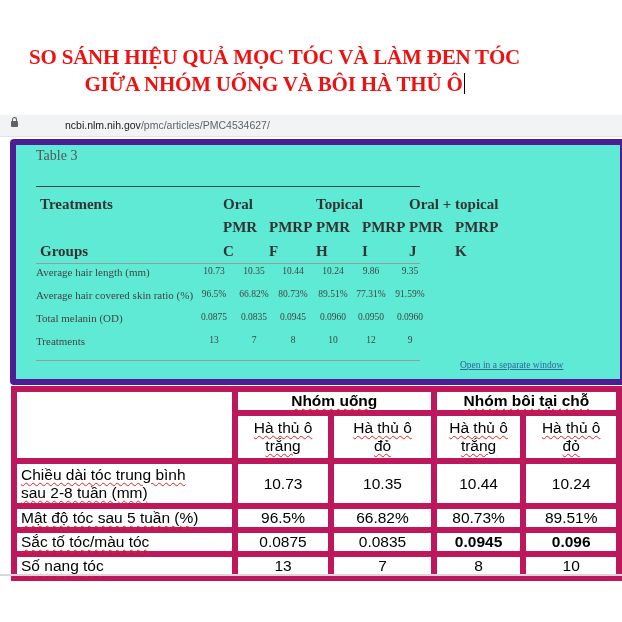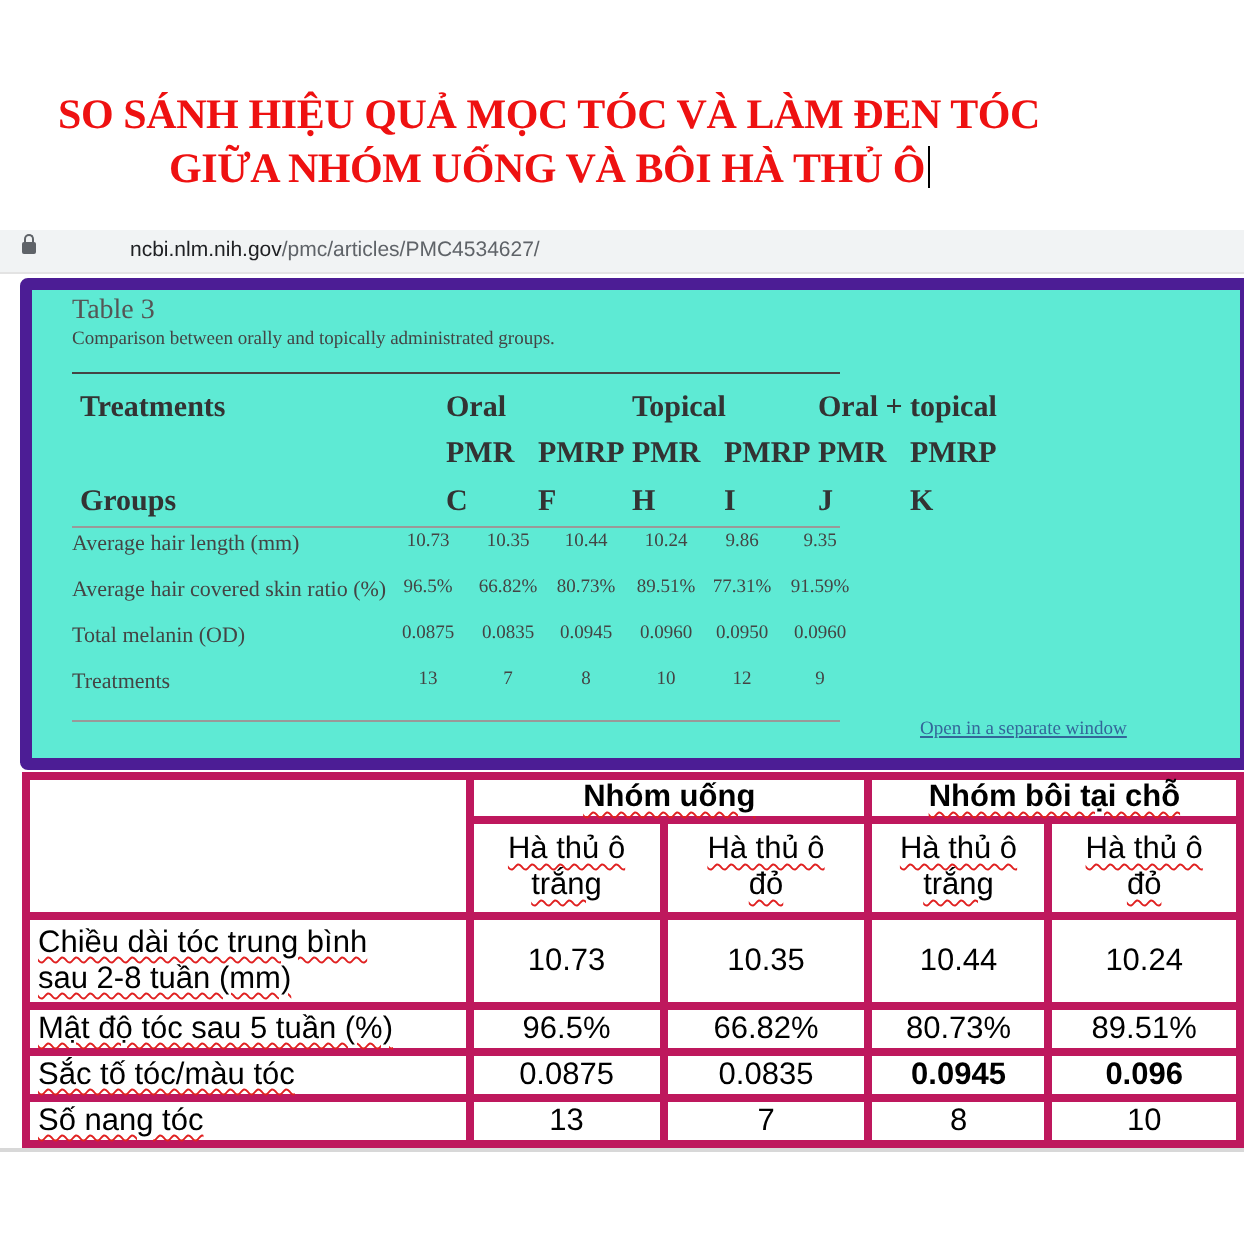--- a/index.html
+++ b/index.html
@@ -16,21 +16,21 @@
   .ncbi .tnum { position:absolute; left:20px; top:3px; font-size:14px; color:#555; font-family:"Liberation Serif", serif; }
   .ncbi .tcap { position:absolute; left:20px; top:20px; font-size:9.5px; color:#444; font-family:"Liberation Serif", serif; }
   .ncbi .rule1 { position:absolute; left:20px; top:41px; width:384px; height:1px; background:#444; }
   .ncbi .rule2 { position:absolute; left:20px; top:118px; width:384px; height:1px; background:#999; }
   .ncbi .rule3 { position:absolute; left:20px; top:215px; width:384px; height:1px; background:#999; }
   .ncbi .h { position:absolute; font-size:15px; font-weight:bold; color:#333; font-family:"Liberation Serif", serif; }
   .ncbi .d { position:absolute; font-size:11px; color:#444; font-family:"Liberation Serif", serif; }
   .ncbi .dc { position:absolute; font-size:9.5px; color:#444; font-family:"Liberation Serif", serif; width:40px; text-align:center; }
   .ncbi .link { position:absolute; left:444px; top:215px; font-size:9.5px; color:#336699; text-decoration:underline; font-family:"Liberation Serif", serif; cursor:pointer; }
   .vt { position:absolute; left:11px; top:386px; border-collapse:collapse; font-family:"Liberation Sans", sans-serif; font-size:15.5px; color:#000; }
-  .vt td { border:4px solid #be185d; padding:0 4px; text-align:center; vertical-align:middle; line-height:18px; }
+  .vt td { border:6px solid #be185d; padding:0 4px; text-align:center; vertical-align:middle; line-height:18px; }
   .vt td.lbl { text-align:left; }
   .vt .grp { font-weight:bold; height:22px; }
   .sp { text-decoration:underline wavy #e02020; text-decoration-thickness:1px; text-underline-offset:2px; }
   .b { font-weight:bold; }
   .bottomline { position:absolute; left:0; top:574px; width:622px; height:2px; background:#d8d8d8; }
 </style>
 </head>
 <body>
 
 <div class="title">
@@ -38,21 +38,20 @@
   <div><span>GIỮA NHÓM UỐNG VÀ BÔI HÀ THỦ Ô</span><span class="caret"></span></div>
 </div>
 
 <div class="urlbar">
   <span class="lock"></span>
   <span class="url"><span class="host">ncbi.nlm.nih.gov</span><span class="path">/pmc/articles/PMC4534627/</span></span>
 </div>
 
 <div class="ncbi">
   <div class="tnum">Table 3</div>
-  <div class="tcap">Comparison between orally and topically administrated groups.</div>
   <div class="rule1"></div>
 
   <div class="h" style="left:24px;top:51px">Treatments</div>
   <div class="h" style="left:207px;top:51px">Oral</div>
   <div class="h" style="left:300px;top:51px">Topical</div>
   <div class="h" style="left:393px;top:51px">Oral + topical</div>
 
   <div class="h" style="left:207px;top:74px">PMR</div>
   <div class="h" style="left:253px;top:74px">PMRP</div>
   <div class="h" style="left:300px;top:74px">PMR</div>

